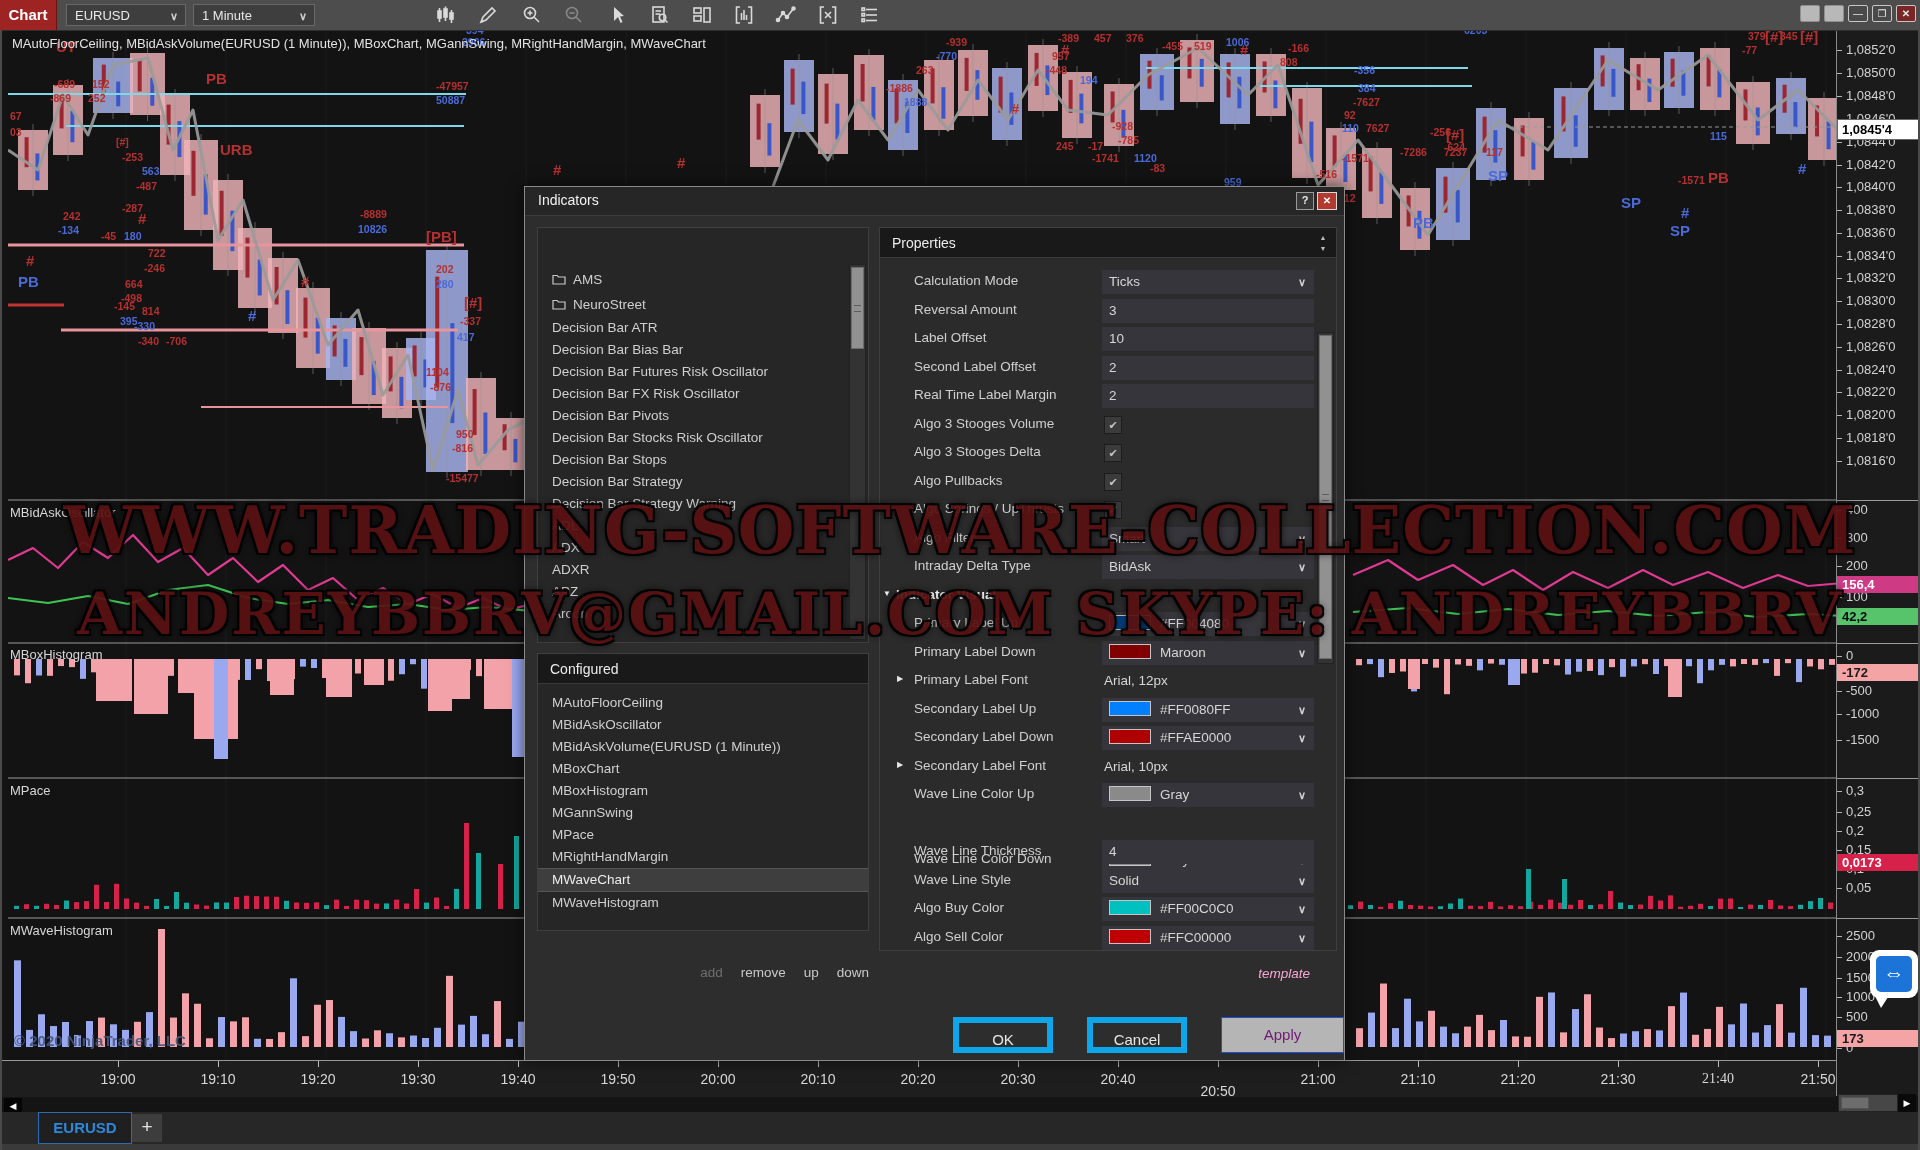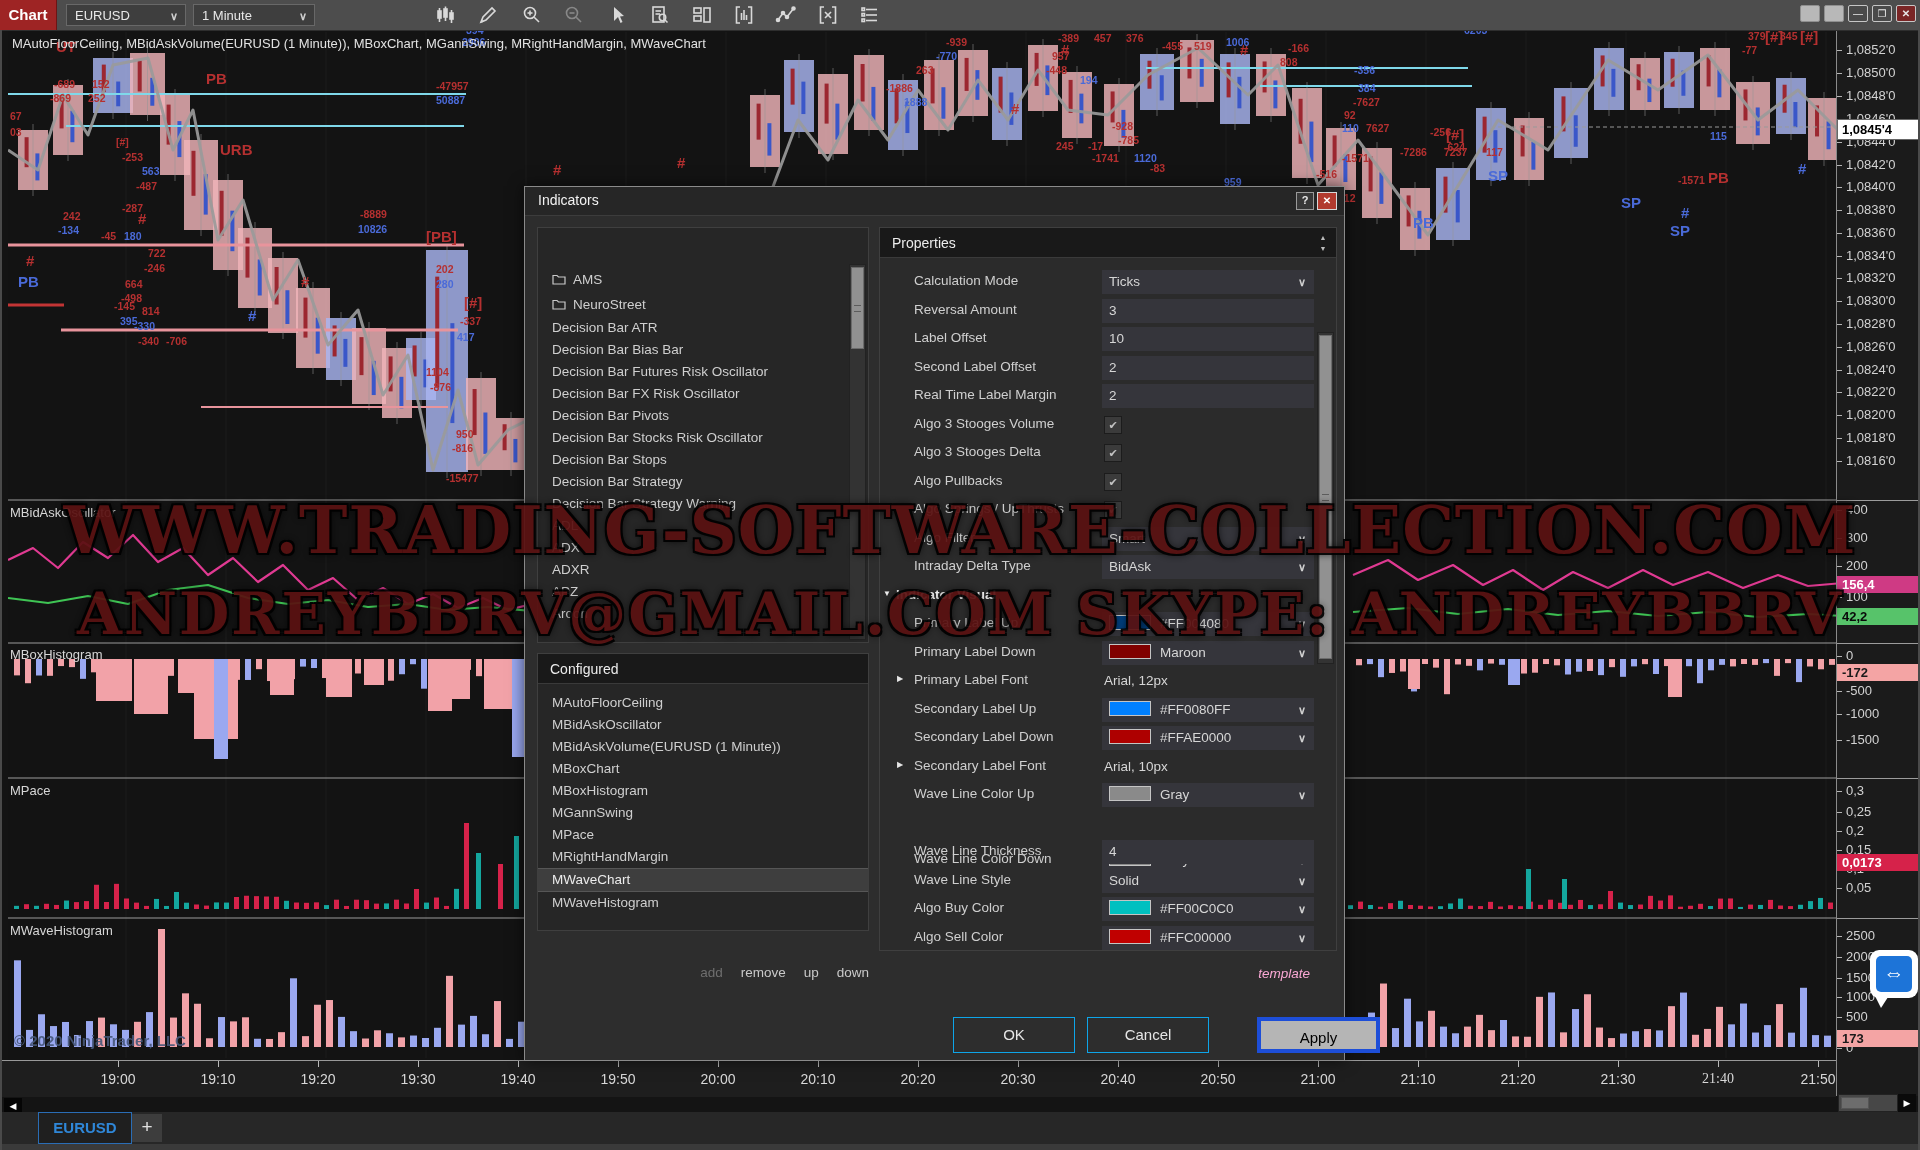--- a/index.html
+++ b/index.html
@@ -87,23 +87,23 @@
   .xarrow{position:absolute;left:17px;top:7px;font-size:8px;color:#e6e6e6;}
   .pval{position:absolute;left:222px;top:2px;width:212px;height:24px;}
   .field{position:absolute;left:0;top:0;width:100%;height:24px;background:#35353b;color:#d6d6d6;line-height:24px;
          padding-left:7px;box-sizing:border-box;}
   .field .chev{position:absolute;right:8px;top:0;color:#cfcfcf;font-weight:bold;font-size:11px;}
   .swatch{display:inline-block;width:40px;height:13px;border:1px solid #c4c4c4;vertical-align:-2px;margin-right:9px;}
   .chk{position:absolute;left:2px;top:3px;width:16px;height:16px;background:#3b3b3b;border:1px solid #1c1c1c;
        color:#c2c2c2;font-size:11px;line-height:16px;text-align:center;}
   .ptext{position:absolute;left:2px;top:4px;color:#d6d6d6;}
   #template-link{position:absolute;right:34px;top:779px;font-style:italic;color:#f9a8d4;}
-  .dbtn{position:absolute;top:830px;width:122px;height:36px;background:#2d2d2d;border:1px solid #0ea5e9;color:#e6e6e6;
+  .dbtn{position:absolute;top:830px;width:100px;height:36px;background:#2d2d2d;border:6px solid #0ea5e9;color:#e6e6e6;
         font-size:15px;text-align:center;line-height:34px;box-sizing:border-box;}
-  .dbtn.disabled{background:#b5b5b5;border:4px solid #1d4ed8;color:#000000;margin-left:36px;}
+  .dbtn.disabled{background:#b5b5b5;border:1px solid #1d4ed8;color:#701a75;}
   
   .wm{position:absolute;left:0;width:1920px;text-align:center;z-index:60;pointer-events:none;
       font-family:"DejaVu Serif",serif;font-weight:bold;color:#5a1111;
       text-shadow:2px 2px 0 #000,-2px -2px 0 #000,2px -2px 0 #000,-2px 2px 0 #000,0 0 8px #000;opacity:.93;white-space:nowrap;}
   #wm1{top:492px;font-size:65px;letter-spacing:1px;}
   #wm2{top:580px;font-size:58px;letter-spacing:2px;}
   
   #tv{position:absolute;left:1870px;top:950px;width:50px;height:58px;z-index:70;}
   #tv .bub{position:absolute;left:0;top:0;width:48px;height:48px;background:#fff;border-radius:9px;}
   #tv .tail{position:absolute;left:4px;top:44px;width:0;height:0;border-left:7px solid transparent;
@@ -958,21 +958,21 @@
       <div class="tlab" style="left: 718px;">20:00</div>
       <div class="ttick" style="left: 818px;"></div>
       <div class="tlab" style="left: 818px;">20:10</div>
       <div class="ttick" style="left: 918px;"></div>
       <div class="tlab" style="left: 918px;">20:20</div>
       <div class="ttick" style="left: 1018px;"></div>
       <div class="tlab" style="left: 1018px;">20:30</div>
       <div class="ttick" style="left: 1118px;"></div>
       <div class="tlab" style="left: 1118px;">20:40</div>
       <div class="ttick" style="left: 1218px;"></div>
-      <div class="tlab" style="left: 1218px;">20:50</div>
+      <div class="tlab" style="left: 1218px; margin-top: 12px;">20:50</div>
       <div class="ttick" style="left: 1318px;"></div>
       <div class="tlab" style="left: 1318px;">21:00</div>
       <div class="ttick" style="left: 1418px;"></div>
       <div class="tlab" style="left: 1418px;">21:10</div>
       <div class="ttick" style="left: 1518px;"></div>
       <div class="tlab" style="left: 1518px;">21:20</div>
       <div class="ttick" style="left: 1618px;"></div>
       <div class="tlab" style="left: 1618px;">21:30</div>
       <div class="ttick" style="left: 1718px;"></div>
       <div class="tlab" style="left: 1718px; font-family: Liberation Serif, serif;">21:40</div>

